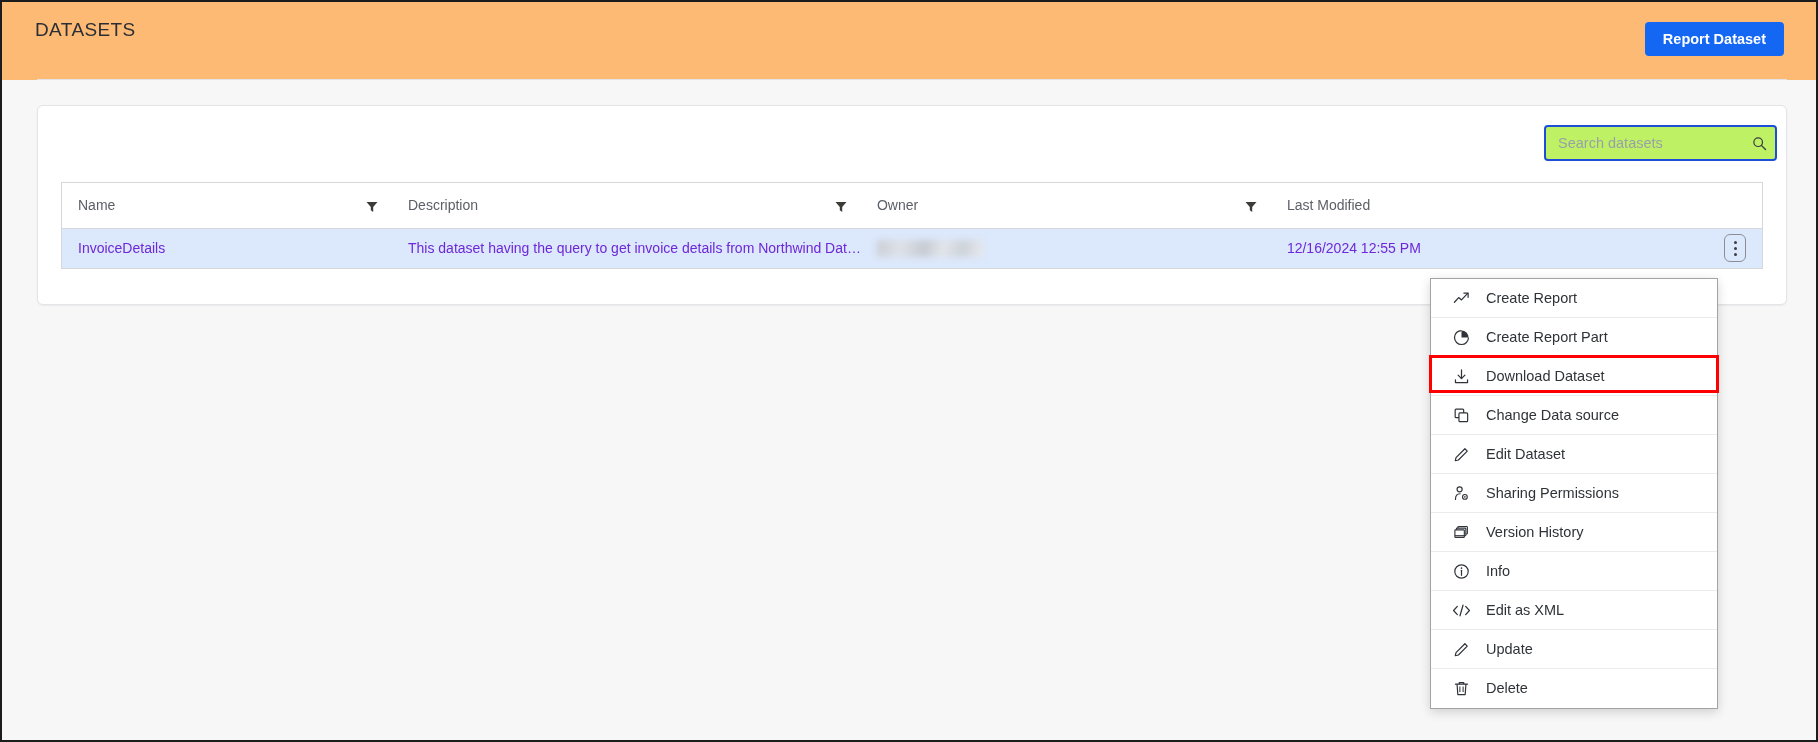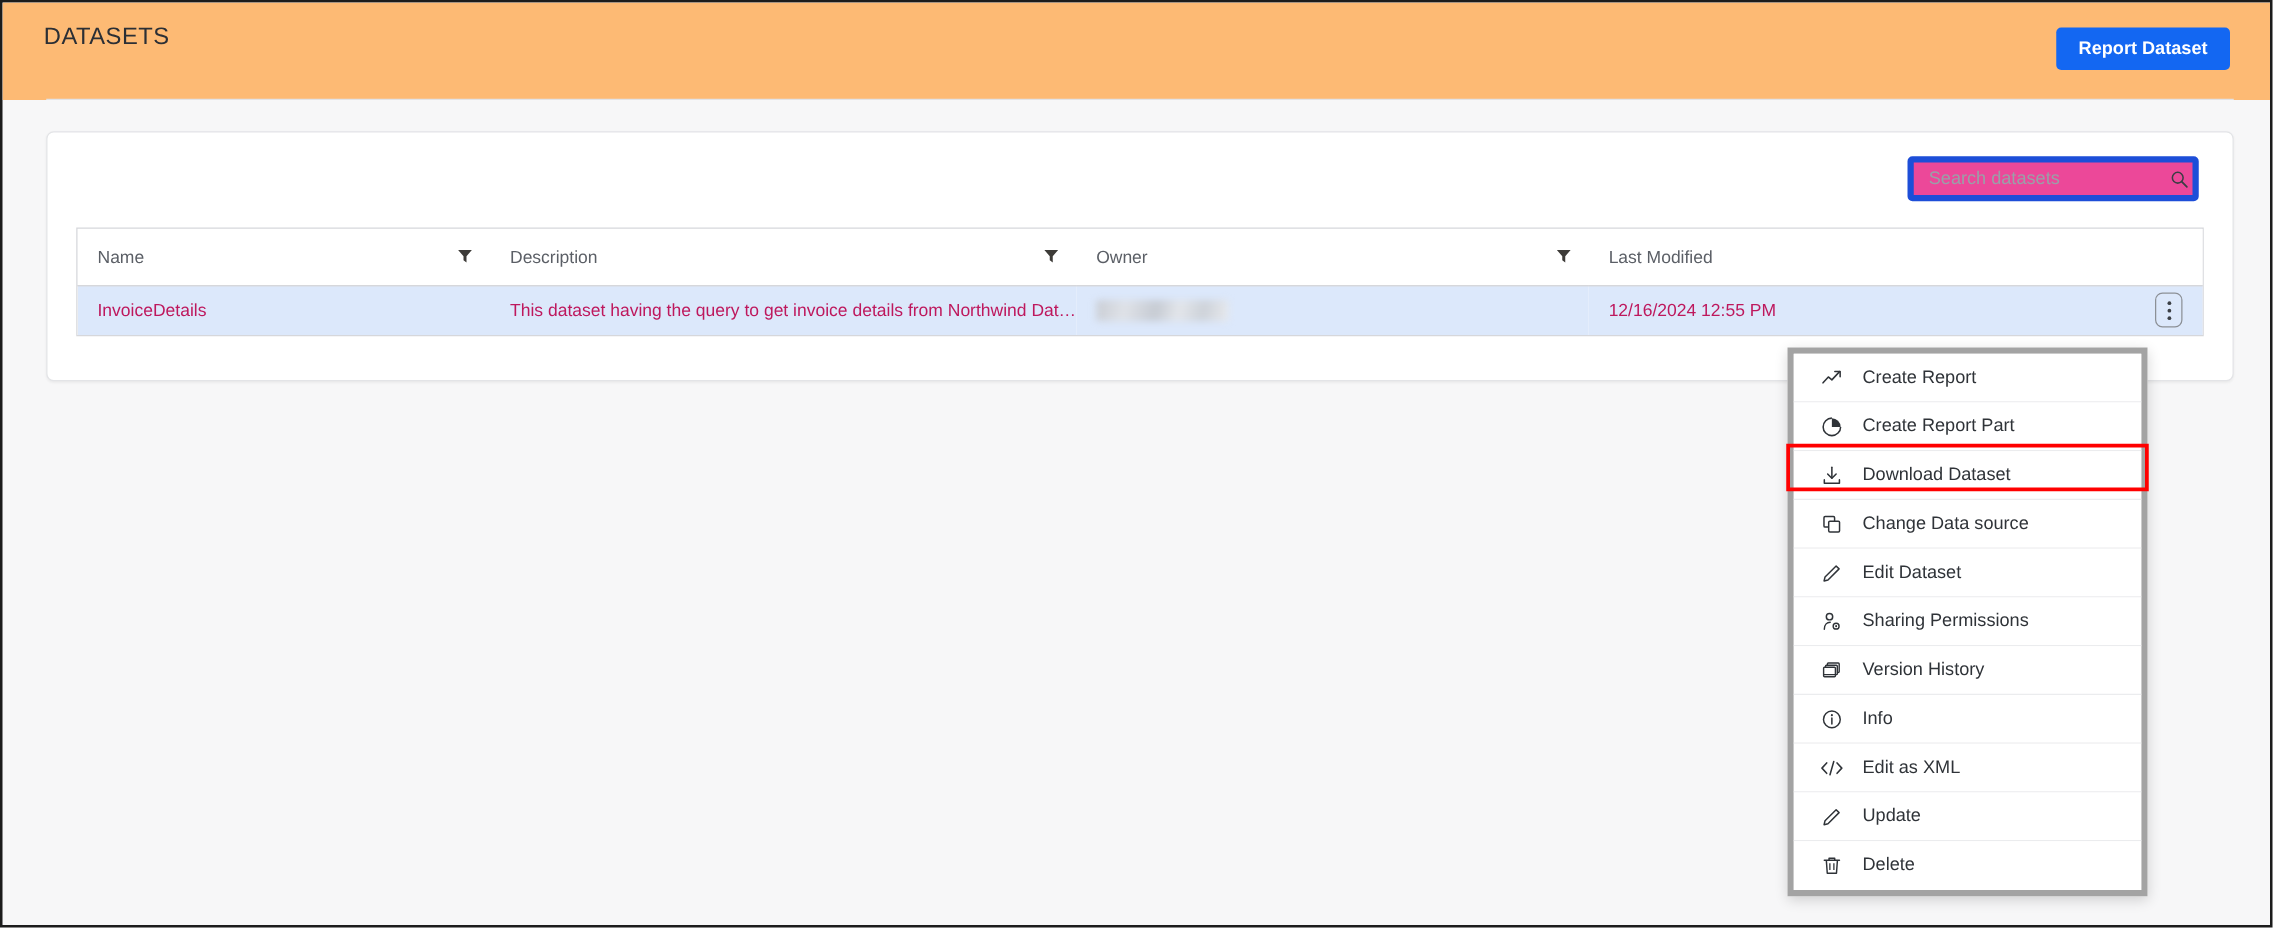--- a/index.html
+++ b/index.html
@@ -60,25 +60,25 @@
     width: 1750px; height: 200px;
     background: #ffffff;
     border: 1px solid #e3e4e7;
     border-radius: 6px;
     box-shadow: 0 1px 2px rgba(0,0,0,0.05);
   }
 
   
   .search-wrap {
     position: absolute;
-    right: 27px; top: 19px;
+    right: 9px; top: 19px;
     width: 233px; height: 36px;
-    border: 5px solid #1d4ed8;
+    border: 2px solid #1d4ed8;
     border-radius: 4px;
-    background: #ec4899;
+    background: #bef264;
     display: flex; align-items: center;
   }
   .search-input {
     flex: 1;
     height: 100%;
     border: none; outline: none;
     background: transparent;
     padding: 0 6px 0 12px;
     font-family: "Liberation Sans", sans-serif;
     font-size: 14.5px;
@@ -107,32 +107,32 @@
     font-size: 14px;
     font-weight: normal;
     color: #5b5f66;
     text-align: left;
     padding: 0 0 0 16px;
     border-bottom: 1px solid #d6d7db;
     background: #ffffff;
     position: relative;
     vertical-align: middle;
   }
-  .th-inner { display: flex; align-items: center; justify-content: space-between; padding-right: 14px; }
+  .th-inner { display: flex; align-items: flex-end; justify-content: space-between; padding-right: 14px; }
   .filter-icon { cursor: pointer; display: inline-flex; }
   .col-name { width: 330px; }
   .col-desc { width: 410px; }
   .col-owner { width: 410px; }
   .col-mod   { width: auto; }
 
   .data-table tbody tr { background: #dce8fb; }
   .data-table tbody td {
     height: 40px;
     font-size: 14px;
-    color: #be185d;
+    color: #6d28d9;
     padding: 0 0 0 16px;
     vertical-align: middle;
     position: relative;
     white-space: nowrap;
     overflow: hidden;
     text-overflow: ellipsis;
   }
   .owner-redacted {
     display: inline-block;
     width: 106px; height: 17px;
@@ -160,21 +160,21 @@
     background: #3b3f45;
     display: block;
   }
 
   
   .context-menu {
     position: absolute;
     left: 1428px; top: 276px;
     width: 288px;
     background: #ffffff;
-    border: 5px solid #a3a3a3;
+    border: 1px solid #a3a3a3;
     box-shadow: 0 3px 10px rgba(0,0,0,0.16);
     z-index: 40;
   }
   .menu-item {
     height: 39px;
     display: flex;
     align-items: center;
     padding-left: 19px;
     border-bottom: 1px solid #ebecee;
     font-size: 14.5px;

